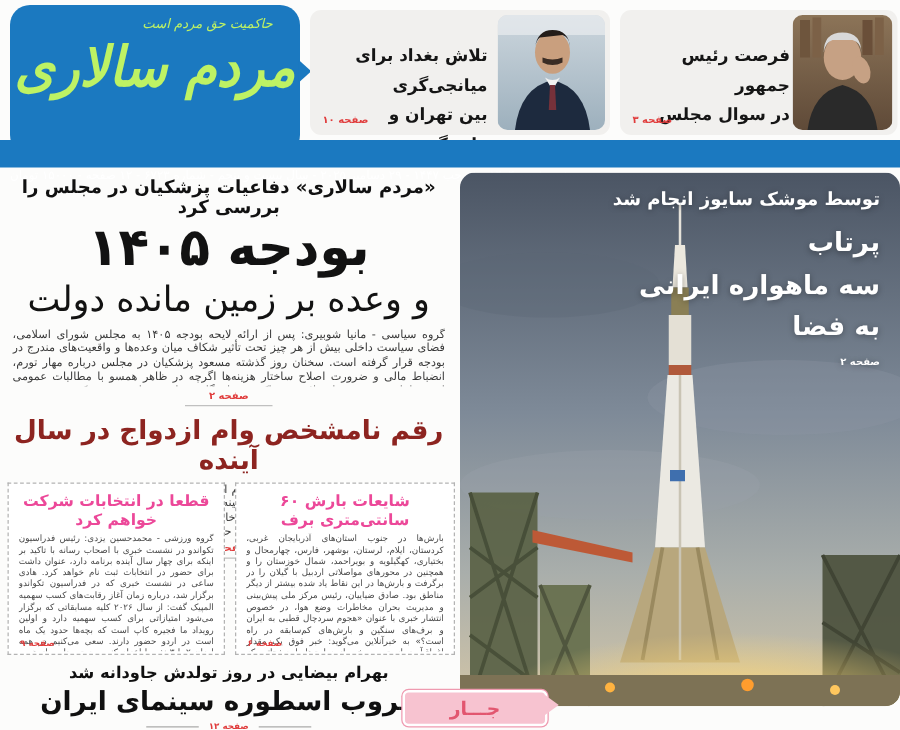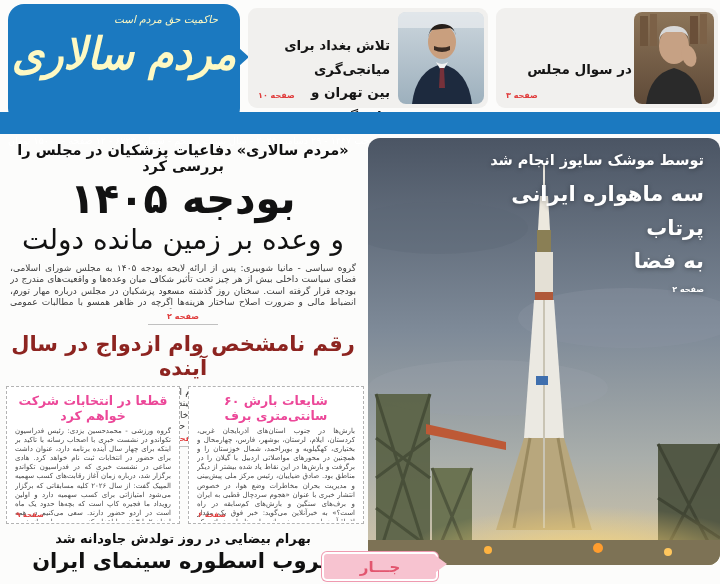--- a/index.html
+++ b/index.html
@@ -5,21 +5,21 @@
   * { margin:0; padding:0; box-sizing:border-box; }
   html,body { background:#e8e8e8; }
   #page {
     position:relative; width:720px; height:584px; margin:0 auto;
     background:#fcfcfb; overflow:hidden;
     font-family:"DejaVu Sans", sans-serif; direction:rtl;
   }
   
   .masthead {
     position:absolute; left:8px; top:4px; width:232px; height:120px;
-    background:#1b79c0; border-radius:16px; color:#fef9c3;
+    background:#1b79c0; border-radius:16px; color:#bef264;
   }
   .masthead .tail {
     position:absolute; right:-9px; top:44px; width:0; height:0;
     border-top:9px solid transparent; border-bottom:9px solid transparent;
     border-left:10px solid #1b79c0;
   }
   .masthead .tagline {
     position:absolute; top:9px; right:22px; font-size:10.5px; font-style:italic;
   }
   .masthead .title {
@@ -138,21 +138,21 @@
         <path d="M14 92 Q18 58 44 52 Q70 58 74 92 Z" fill="#1d2a3e"></path>
         <path d="M38 50 L44 60 L50 50 Q44 54 38 50 Z" fill="#f2f2f2"></path>
         <path d="M42 56 L46 56 L47 76 L41 76 Z" fill="#76313a"></path>
       </svg>
     </div>
     <div class="pageref">صفحه ۱۰</div>
   </div>
 
   <div class="panel rightp">
     <div class="headline">
-      <br>
+      <span>فرصت رئیس جمهور</span><br>
       <span>در سوال مجلس</span>
     </div>
     <div class="photo" style="width:80px;">
       <svg width="80" height="92" viewBox="0 0 80 92">
         <defs>
           <linearGradient id="bgr" x1="0" y1="0" x2="0" y2="1">
             <stop offset="0" stop-color="#8c7458"></stop>
               <stop offset="1" stop-color="#5f4a38"></stop>
           </linearGradient>
         </defs>
@@ -227,42 +227,47 @@
         <path d="M290 306 L352 427 M352 306 L290 427 M290 360 L352 400" stroke="#3a3f2e" stroke-width="3"></path>
       </g>
       <rect x="0" y="320" width="352" height="107" fill="url(#glow)"></rect>
       <rect x="0" y="402" width="352" height="25" fill="#7d7255"></rect>
       <circle cx="120" cy="412" r="4" fill="#ffb340"></circle>
       <circle cx="230" cy="410" r="5" fill="#ff9d2e"></circle>
       <circle cx="300" cy="414" r="4" fill="#ffc75e"></circle>
     </svg>
     <div class="overlay">
       <div class="okicker">توسط موشک سایوز انجام شد</div>
+      <div class="oline">پرتاب</div>
       <div class="oline">سه ماهواره ایرانی</div>
-      <div class="oline">پرتاب</div>
       <div class="oline">به فضا</div>
       <div class="opage">صفحه ۲</div>
     </div>
   </div>
 
   <div class="dbox a">
     <div class="bh">قطعا در انتخابات شرکت خواهم کرد</div>
     <div class="bb">گروه ورزشی - محمدحسین یزدی: رئیس فدراسیون تکواندو در نشست خبری با اصحاب رسانه با تاکید بر اینکه برای چهار سال آینده برنامه دارد، عنوان داشت برای حضور در انتخابات ثبت نام خواهد کرد. هادی ساعی در نشست خبری که در فدراسیون تکواندو برگزار شد، درباره زمان آغاز رقابت‌های کسب سهمیه المپیک گفت: از سال ۲۰۲۶ کلیه مسابقاتی که برگزار می‌شود امتیازاتی برای کسب سهمیه دارد و اولین رویداد ما فجیره کاپ است که بچه‌ها حدود یک ماه است در اردو حضور دارند. سعی می‌کنیم در همه اوزان ۲ یا ۳ نفر را اعزام کنیم و سعی داریم از همین ابتدا امتیازات را جمع کنیم. وی گفت اولین رویداد ما تورنمنت آزاد فجیره است و می‌خواهیم...</div>
     <div class="pageref">صفحه ۹</div>
   </div>
 
   <div class="dbox b">
     <div class="bh">شایعات بارش ۶۰ سانتی‌متری برف</div>
     <div class="bb">بارش‌ها در جنوب استان‌های آذربایجان غربی، کردستان، ایلام، لرستان، بوشهر، فارس، چهارمحال و بختیاری، کهگیلویه و بویراحمد، شمال خوزستان را و همچنین در محورهای مواصلاتی اردبیل با گیلان را در برگرفت و بارش‌ها در این نقاط یاد شده بیشتر از دیگر مناطق بود. صادق ضیاییان، رئیس مرکز ملی پیش‌بینی و مدیریت بحران مخاطرات وضع هوا، در خصوص انتشار خبری با عنوان «هجوم سردچال قطبی به ایران و برف‌های سنگین و بارش‌های کم‌سابقه در راه است؟» به خبرآنلاین می‌گوید: خبر فوق یک مقدار اغراق‌آمیز است و برخی از سایت‌ها یا صفحاتی که می‌خواهند درآمدزایی کرده و مشتری و فالوور جلب کنند از عبارات اغراق‌آمیز این چنینی استفاده...</div>
     <div class="pageref">صفحه ۶</div>
   </div>
 
   <div class="cinema">
     <div class="ck">بهرام بیضایی در روز تولدش جاودانه شد</div>
     <div class="ch">غروب اسطوره سینمای ایران</div>
+    <div class="crow">
+      <div class="crule"></div>
+      <div class="pageref">صفحه ۱۲</div>
+      <div class="crule"></div>
+    </div>
   </div>
 
   <div class="watermark">
     <div class="wtail"></div>
     <span>جـــار</span>
   </div>
 
 </div>
 
 </body></html>

